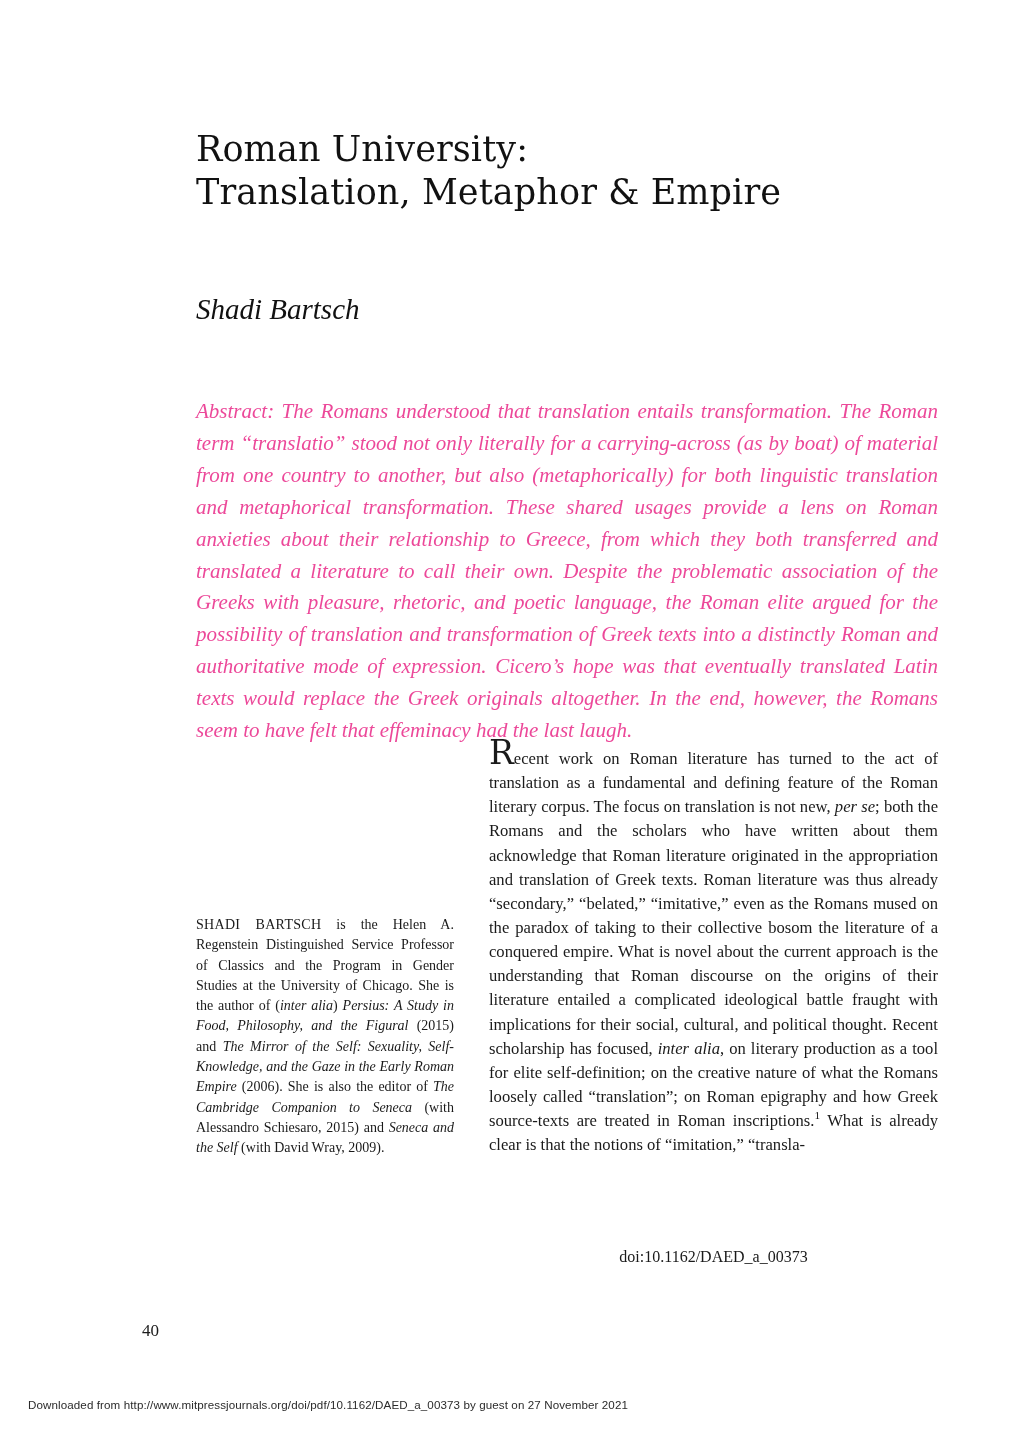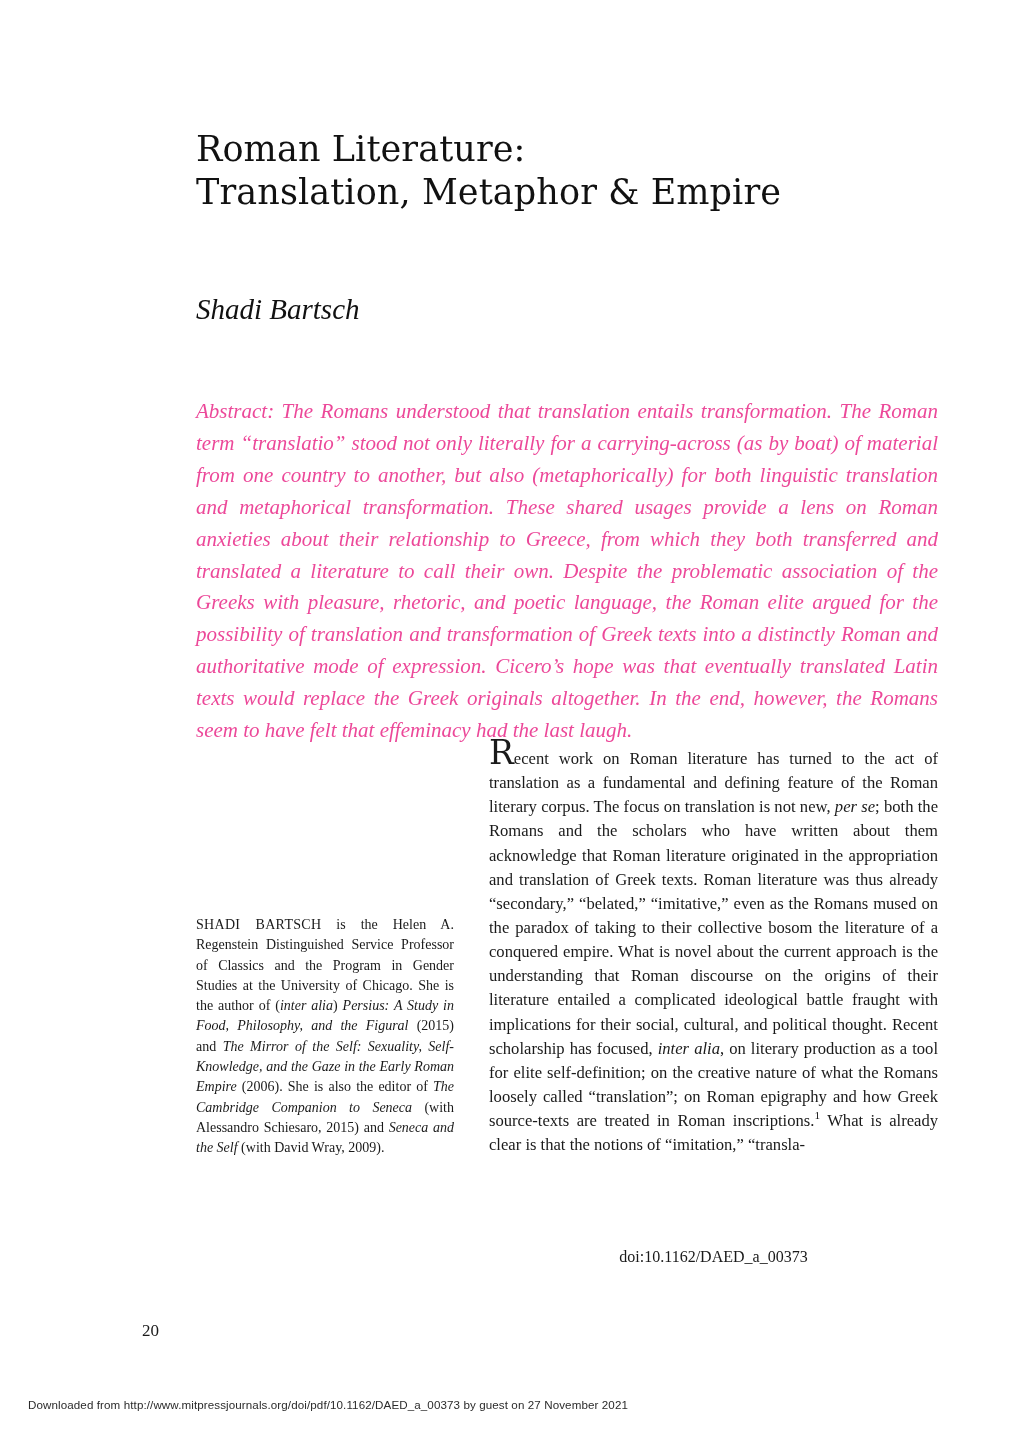--- a/index.html
+++ b/index.html
@@ -132,37 +132,37 @@
     color: #2b2b2b;
     letter-spacing: 0.1px;
   }
 </style>
 </head>
 <body>
 
 <div class="page">
 
   <div class="title-block">
-    <div class="title-line">Roman Literature:</div>
+    <div class="title-line">Roman University:</div>
     <div class="title-line">Translation, Metaphor &amp; Empire</div>
   </div>
 
   <div class="author">Shadi Bartsch</div>
 
   <div class="abstract">Abstract: The Romans understood that translation entails transformation. The Roman term “translatio” stood not only literally for a carrying-across (as by boat) of material from one country to another, but also (metaphorically) for both linguistic translation and metaphorical transformation. These shared usages provide a lens on Roman anxieties about their relationship to Greece, from which they both transferred and translated a literature to call their own. Despite the problematic association of the Greeks with pleasure, rhetoric, and poetic language, the Roman elite argued for the possibility of translation and transformation of Greek texts into a distinctly Roman and authoritative mode of expression. Cicero’s hope was that eventually translated Latin texts would replace the Greek originals altogether. In the end, however, the Romans seem to have felt that effeminacy had the last laugh.</div>
 
   <div class="bio">
     <span class="smallcaps">SHADI BARTSCH</span><span> is the Helen A. Regenstein Distinguished Service Professor of Classics and the Program in Gender Studies at the University of Chicago. She is the author of (</span><i>inter alia</i><span>) </span><i>Persius: A Study in Food, Philosophy, and the Figural</i><span> (2015) and </span><i>The Mirror of the Self: Sexuality, Self-Knowledge, and the Gaze in the Early Roman Empire</i><span> (2006). She is also the editor of </span><i>The Cambridge Companion to Seneca</i><span> (with Alessandro Schiesaro, 2015) and </span><i>Seneca and the Self</i><span> (with David Wray, 2009).</span>
   </div>
 
   <div class="body-col">
     <span class="dropcap">R</span><span>ecent work on Roman literature has turned to the act of translation as a fundamental and defining feature of the Roman literary corpus. The focus on translation is not new, </span><i>per se</i><span>; both the Romans and the scholars who have written about them acknowledge that Roman literature originated in the appropriation and translation of Greek texts. Roman literature was thus already “secondary,” “belated,” “imitative,” even as the Romans mused on the paradox of taking to their collective bosom the literature of a conquered empire. What is novel about the current approach is the understanding that Roman discourse on the origins of their literature entailed a complicated ideological battle fraught with implications for their social, cultural, and political thought. Recent scholarship has focused, </span><i>inter alia</i><span>, on literary production as a tool for elite self-definition; on the creative nature of what the Romans loosely called “translation”; on Roman epigraphy and how Greek source-texts are treated in Roman inscriptions.</span><sup>1</sup><span> What is already clear is that the notions of “imitation,” “transla-</span>
   </div>
 
   <div class="copyright">
     <div>doi:10.1162/DAED_a_00373</div>
   </div>
 
-  <div class="folio">20</div>
+  <div class="folio">40</div>
 
   <div class="footer-note">Downloaded from http://www.mitpressjournals.org/doi/pdf/10.1162/DAED_a_00373 by guest on 27 November 2021</div>
 
 </div>
 
 </body></html>

